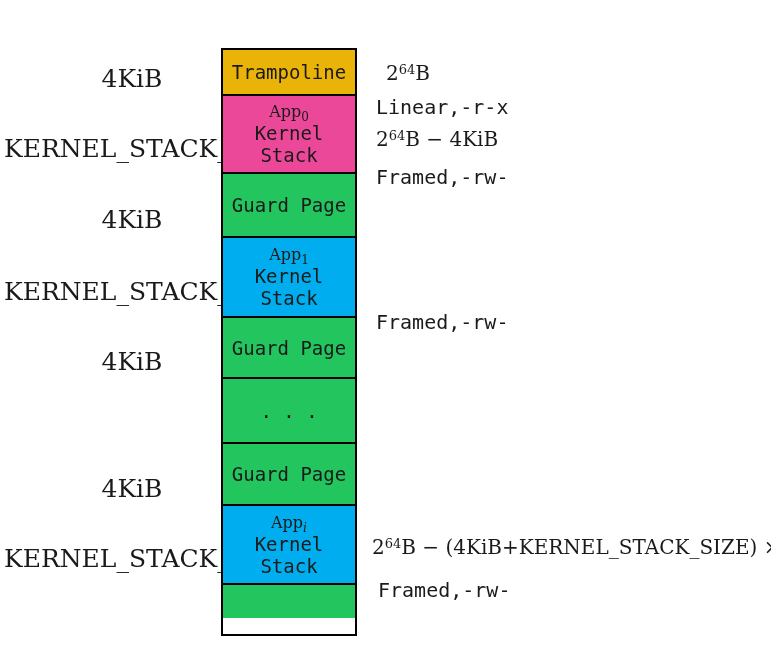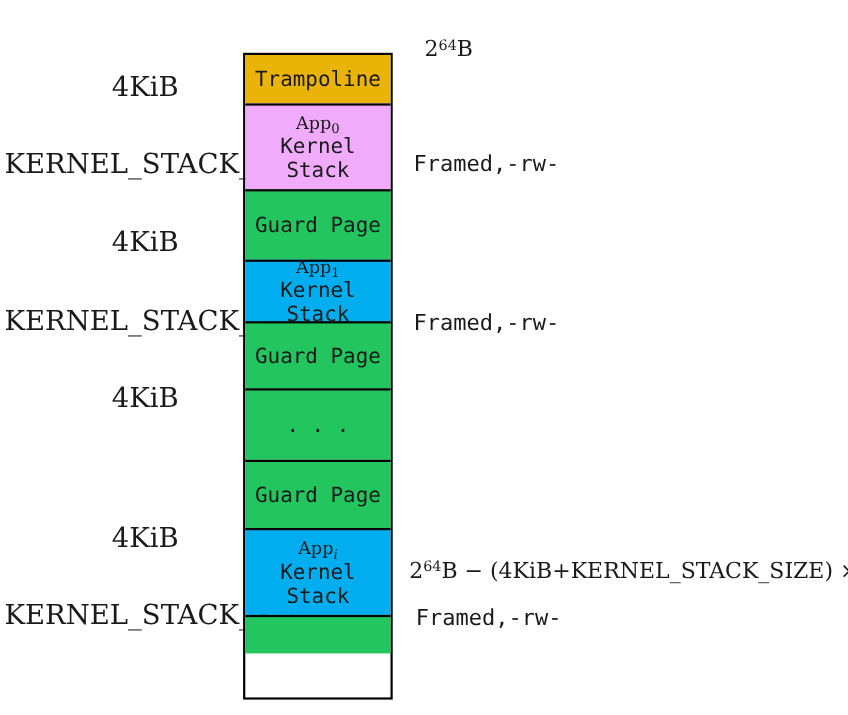--- a/index.html
+++ b/index.html
@@ -65,20 +65,21 @@
     line-height: 26px;
     white-space: nowrap;
   }
   .llabel.shifted { transform: translateX(18px); }
   .rlabel {
     position: absolute;
     left: 376px;
     font-size: 20px;
     line-height: 26px;
     white-space: nowrap;
+    margin-top: 29px;
   }
   .rlabel.serif { font-family: "DejaVu Serif", serif; }
   .rlabel sup { font-size: 13px; line-height: 0; vertical-align: 0.45em; }
 </style>
 </head>
 <body>
 
 <div class="diagram">
 
 
@@ -87,29 +88,29 @@
   <div class="llabel shifted" style="top:207px">4KiB</div>
   <div class="llabel" style="top:279px">KERNEL_STACK_SIZE</div>
   <div class="llabel shifted" style="top:349px">4KiB</div>
   <div class="llabel shifted" style="top:476px">4KiB</div>
   <div class="llabel" style="top:546px">KERNEL_STACK_SIZE</div>
 
   <div class="stack">
     <div class="block" style="height: 44px; background: #eab308;">
       <div>Trampoline</div>
     </div>
-    <div class="block" style="height: 78px; background: #f0abfc;">
+    <div class="block" style="height: 78px; background: #ec4899;">
       <div class="app-line"><span>App</span><sub>0</sub></div>
       <div>Kernel</div>
       <div>Stack</div>
     </div>
     <div class="block" style="height:64px">
       <div>Guard Page</div>
     </div>
-    <div class="block" style="height: 56px; background: rgb(0, 174, 239);">
+    <div class="block" style="height: 80px; background: rgb(0, 174, 239);">
       <div class="app-line"><span>App</span><sub>1</sub></div>
       <div>Kernel</div>
       <div>Stack</div>
     </div>
     <div class="block" style="height:61px">
       <div>Guard Page</div>
     </div>
     <div class="block" style="height:65px">
       <div>. . .</div>
     </div>
@@ -121,21 +122,23 @@
       <div>Kernel</div>
       <div>Stack</div>
     </div>
     <div class="block" style="height:35px">
       <div></div>
     </div>
   </div>
 
   <div class="rlabel serif" style="top:31px; left:386px"><span>2</span><sup>64</sup><span>B</span></div>
 
+  <div class="rlabel" style="top:65px">Linear,-r-x</div>
 
+  <div class="rlabel serif" style="top:97px"><span>2</span><sup>64</sup><span>B − 4KiB</span></div>
 
   <div class="rlabel" style="top:135px">Framed,-rw-</div>
 
   <div class="rlabel" style="top:280px">Framed,-rw-</div>
 
   <div class="rlabel serif" style="top:505px; left:372px"><span>2</span><sup>64</sup><span>B − (4KiB+KERNEL_STACK_SIZE) × </span></div>
 
   <div class="rlabel" style="top:548px; left:378px">Framed,-rw-</div>
 
 

